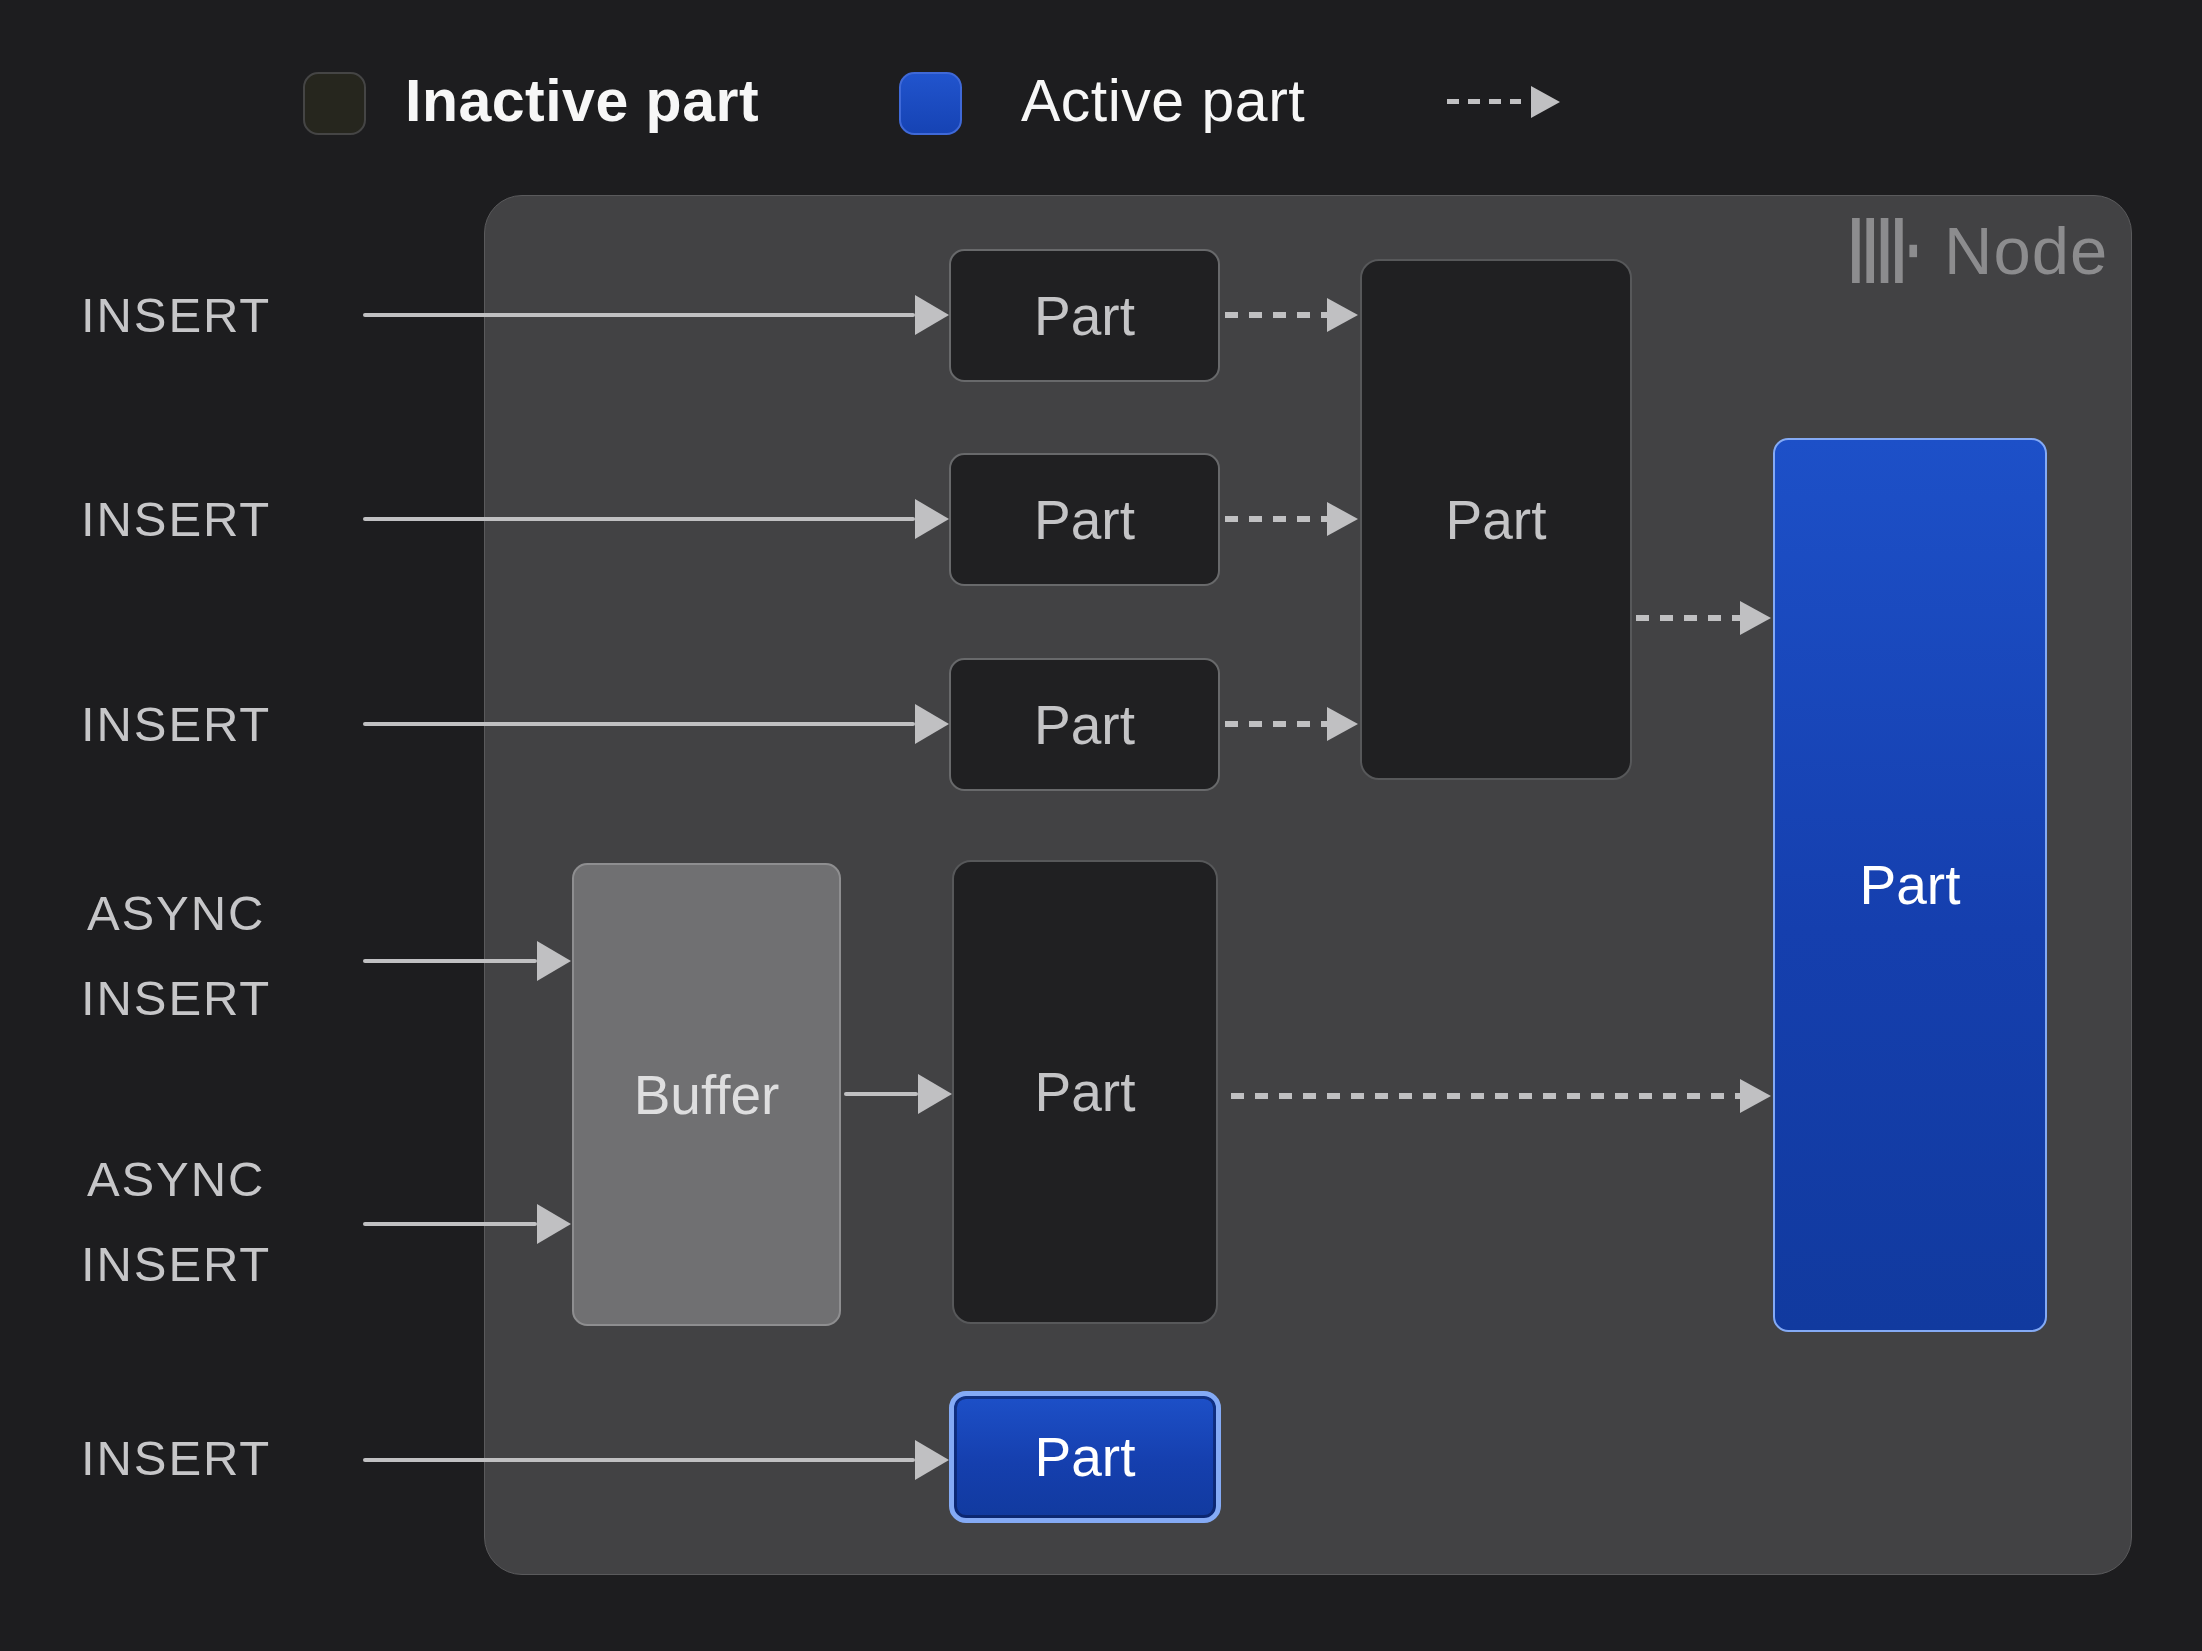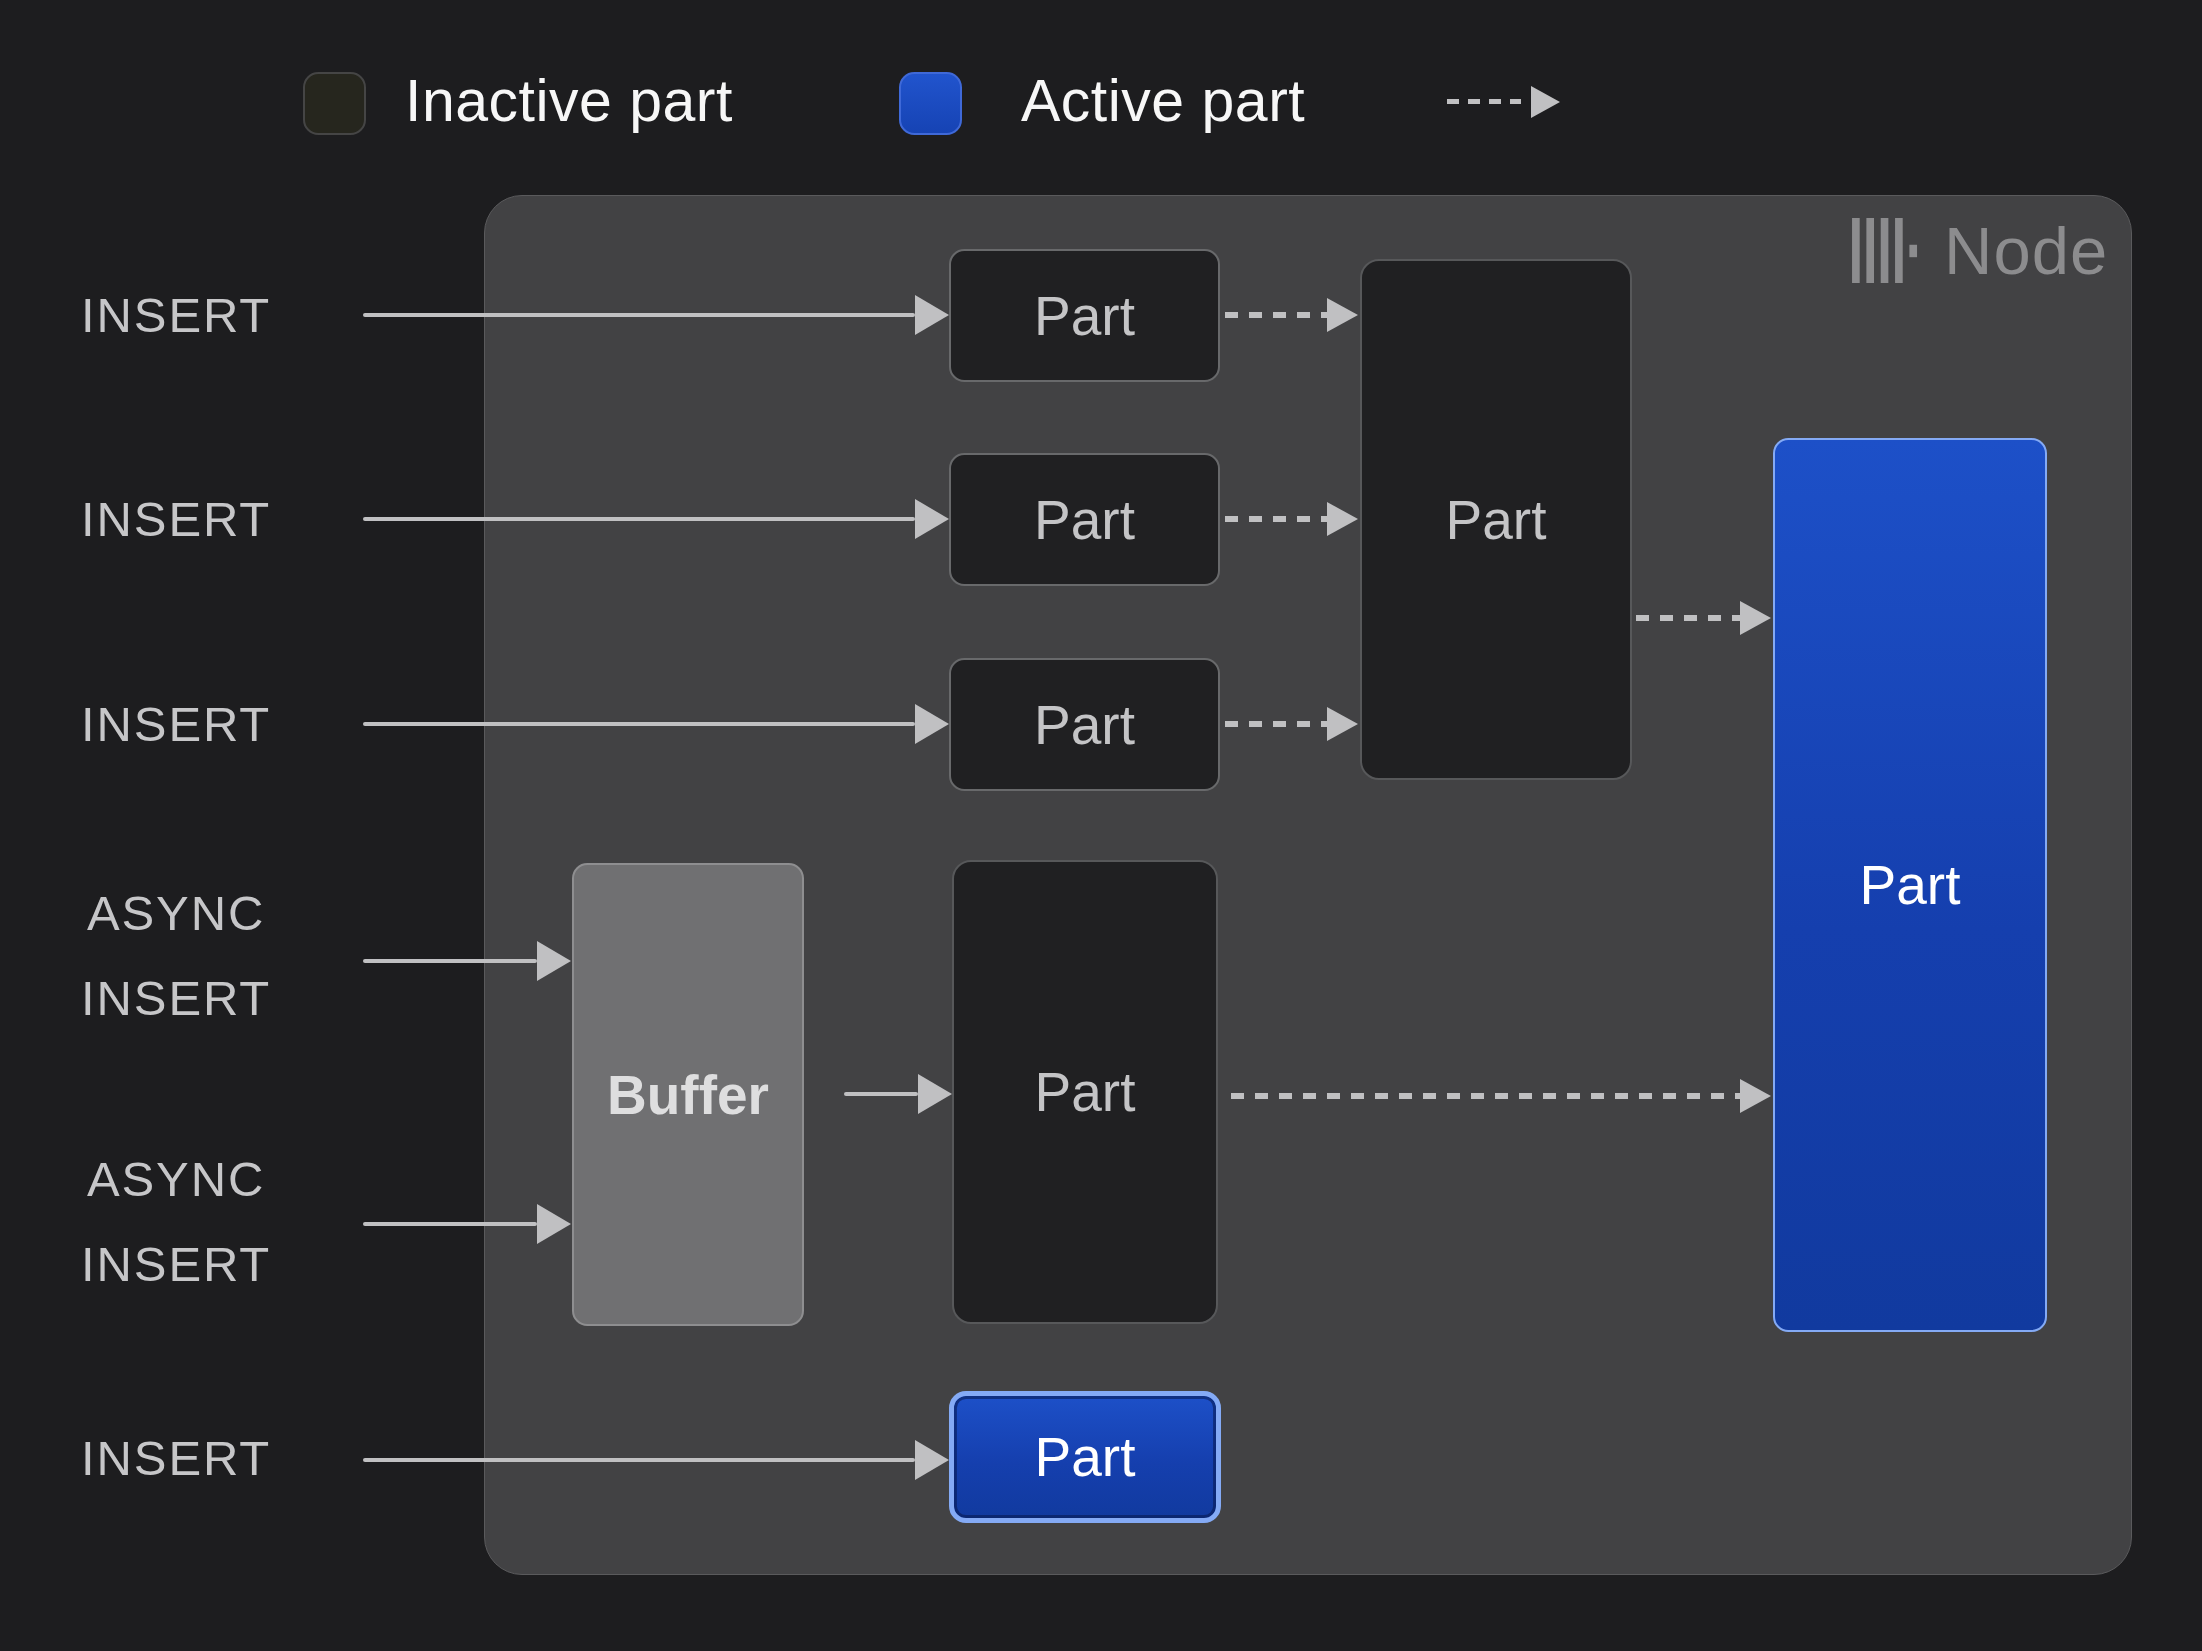--- a/index.html
+++ b/index.html
@@ -100,21 +100,21 @@
   .arrow.legend .head{
     border-left-width:29px;border-top-width:16.3px;border-bottom-width:16.3px;
   }
 </style>
 </head>
 <body>
 
 <div class="canvas">
 
   <div class="legend-swatch inactive" style="left:303px;top:72px;"></div>
-  <div class="legend-label" style="left:405px;top:69px;">Inactive part</div>
+  <div class="legend-label" style="left:405px;top:69px;font-weight:bold;">Inactive part</div>
 
   <div class="legend-swatch active" style="left:899px;top:72px;"></div>
   <div class="legend-label" style="left:1005px;top:69px;margin-left:16px;">Active part</div>
 
   <div class="arrow dashed legend" style="left:1447px;top:69px;width:113px;">
     <div class="shaft"></div>
     <div class="head"></div>
   </div>
 
   <div class="node"></div>
@@ -196,21 +196,21 @@
     <span>Part</span>
   </div>
   <div class="box inactive" style="left:949px;top:658px;width:271px;height:133px;">
     <span>Part</span>
   </div>
 
   <div class="box inactive dim" style="left:1360px;top:259px;width:272px;height:521px;">
     <span>Part</span>
   </div>
 
-  <div class="box buffer" style="left:572px;top:863px;width:232px;height:463px;font-weight:bold;">
+  <div class="box buffer" style="left:572px;top:863px;width:269px;height:463px;">
     <span>Buffer</span>
   </div>
 
   <div class="box inactive dim" style="left:952px;top:860px;width:266px;height:464px;">
     <span>Part</span>
   </div>
 
   <div class="box active" style="left:1773px;top:438px;width:274px;height:894px;">
     <span>Part</span>
   </div>

